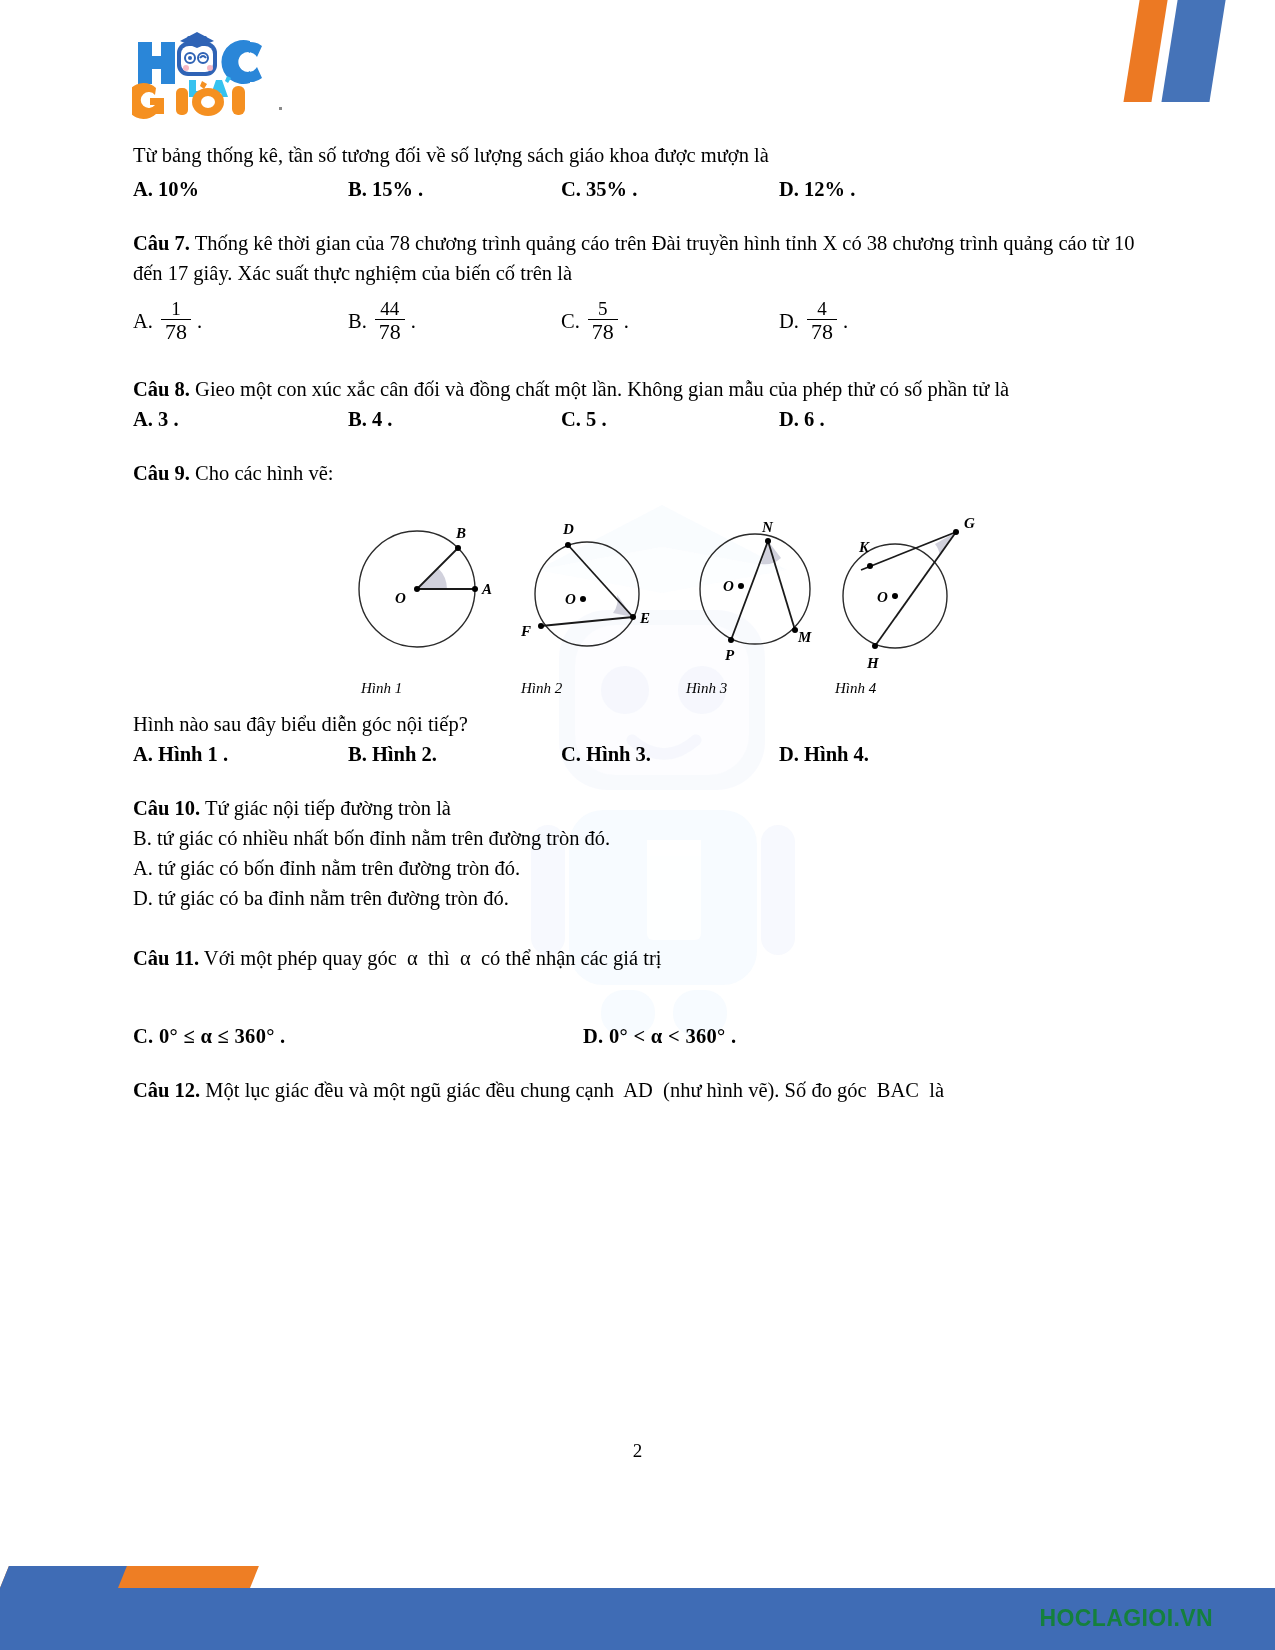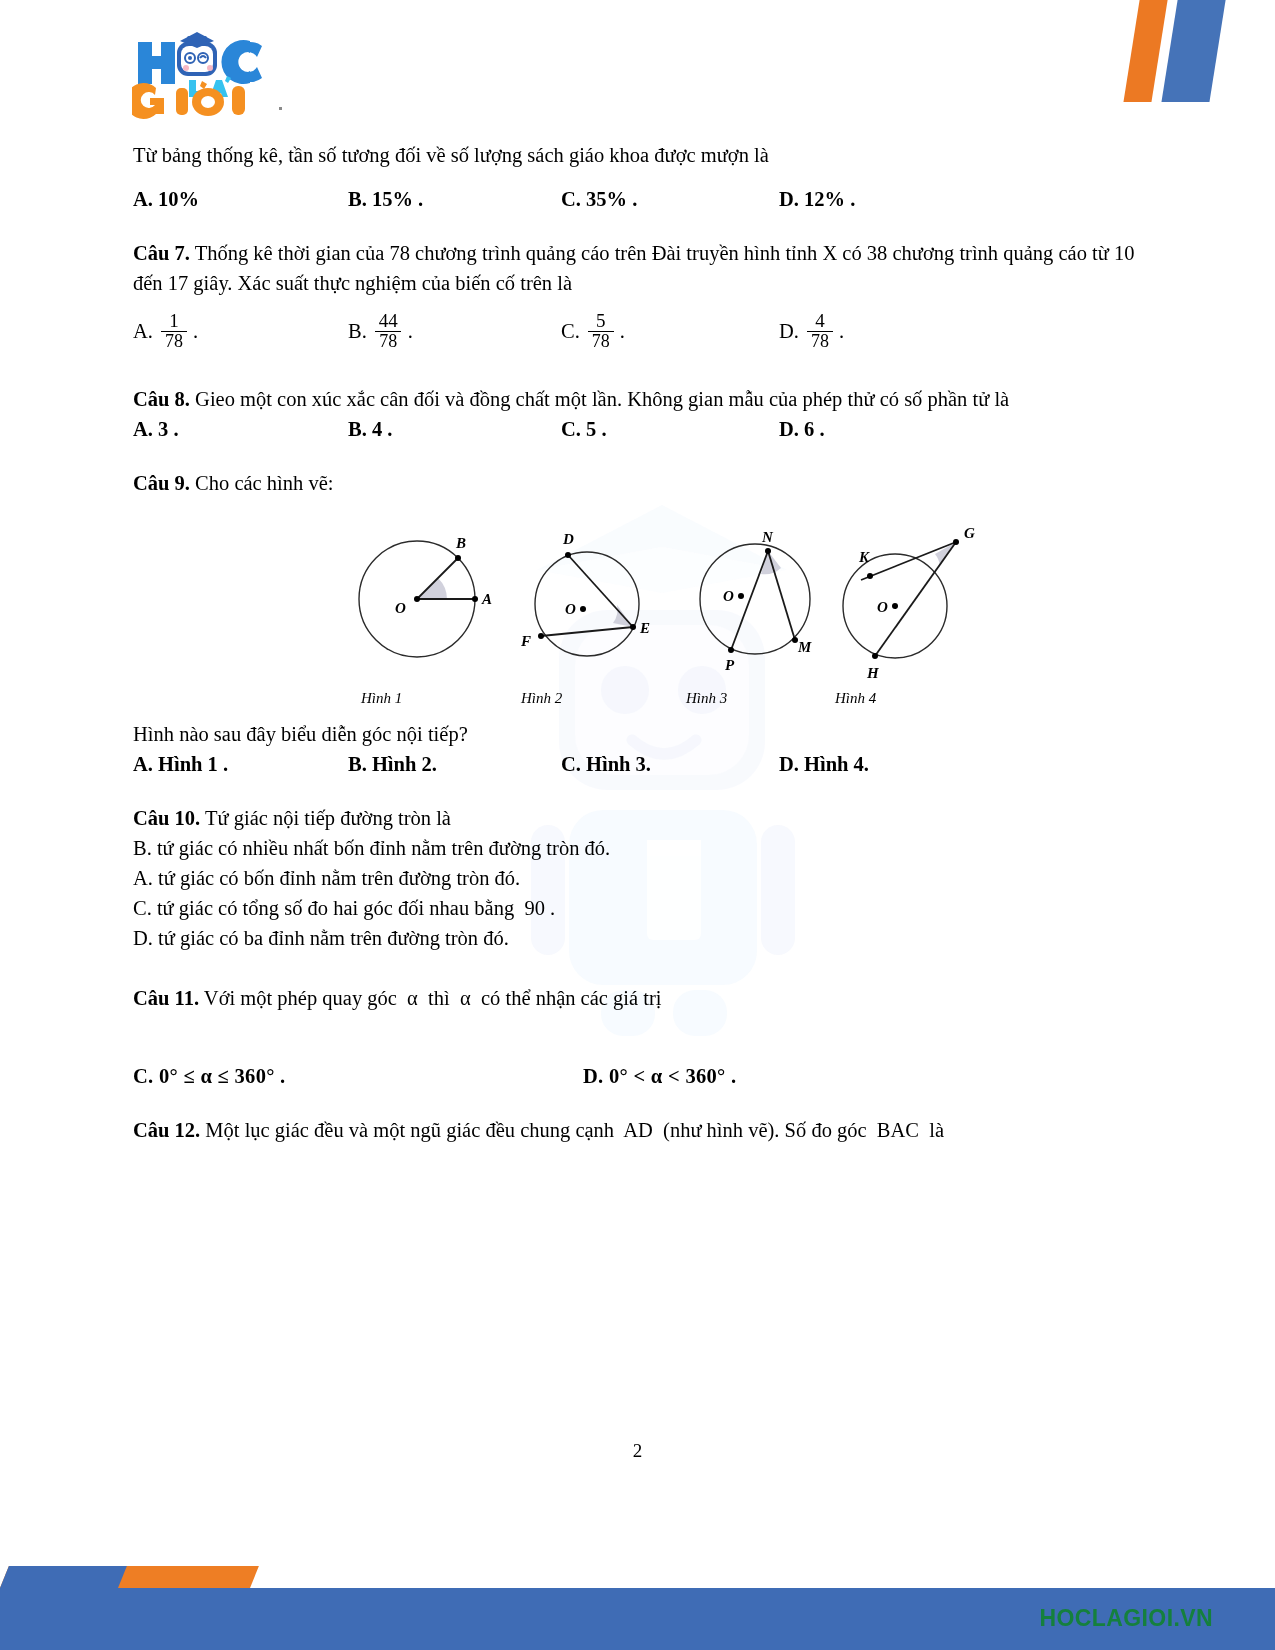--- a/index.html
+++ b/index.html
@@ -24,21 +24,21 @@
 
   
   .watermark{
     position:absolute;left:497px;top:495px;width:330px;height:600px;
     opacity:.30;pointer-events:none;
   }
 
   
   .content{position:absolute;left:133px;top:140px;width:1010px;}
   .line{font-size:20.5px;line-height:30px;white-space:pre-wrap;}
-  .para{margin-bottom:14px;font-family:Liberation Serif, serif;}
+  .para{margin-bottom:4px;font-family:Liberation Serif, serif;}
   .spacer-md{height:24px;}
   .spacer-lg{height:30px;}
   b,.q{font-weight:bold;}
 
   .opts{display:flex;width:1010px;font-size:20.5px;line-height:30px;font-weight:bold;}
   .opts > div{flex:0 0 auto;}
   .o1{width:215px;}
   .o2{width:213px;}
   .o3{width:218px;}
   .o4{width:auto;}
@@ -46,21 +46,21 @@
   
   .opts-frac{display:flex;width:1010px;align-items:flex-end;font-size:20.5px;margin-top:4px;}
   .opts-frac > div{display:flex;align-items:center;}
   .fopt{height:58px;}
   .f1{width:215px;}
   .f2{width:213px;}
   .f3{width:218px;}
   .lbl{padding-right:6px;font-size:20.5px;}
   .frac{display:inline-flex;flex-direction:column;align-items:center;line-height:1.05;vertical-align:middle;margin:0 2px;}
   .frac .num{font-size:19px;padding:0 4px;}
-  .frac .den{font-size:18px;padding:0 4px;border-top:1.3px solid #000;}
+  .frac .den{font-size:22px;padding:0 4px;border-top:1.3px solid #000;}
   .dot{padding-left:4px;font-size:20.5px;}
 
   
   .math{font-size:20.5px;letter-spacing:.3px;}
 
   
   .figures{position:relative;width:1010px;height:215px;margin-top:6px;}
   .fig{position:absolute;top:0;}
   .fig svg{display:block;}
   .figcap{position:absolute;top:186px;font-style:italic;font-size:15px;}
@@ -296,21 +296,20 @@
       <div class="o2">B. Hình 2.</div>
       <div class="o3">C. Hình 3.</div>
       <div class="o4">D. Hình 4.</div>
     </div>
 
     <div class="spacer-md"></div>
 
     <div class="line"><b>Câu 10.</b><span> Tứ giác nội tiếp đường tròn là</span></div>
     <div class="line">B. tứ giác có nhiều nhất bốn đỉnh nằm trên đường tròn đó.</div>
     <div class="line">A. tứ giác có bốn đỉnh nằm trên đường tròn đó.</div>
-    <div class="line"><span>C. tứ giác có tổng số đo hai góc đối nhau bằng  90 .</span></div>
     <div class="line">D. tứ giác có ba đỉnh nằm trên đường tròn đó.</div>
 
     <div class="spacer-lg"></div>
 
     <div class="line"><b>Câu 11.</b><span> Với một phép quay góc  α  thì  α  có thể nhận các giá trị</span></div>
 
     <div class="spacer-md"></div>
 
 
     <div class="spacer-md"></div>

